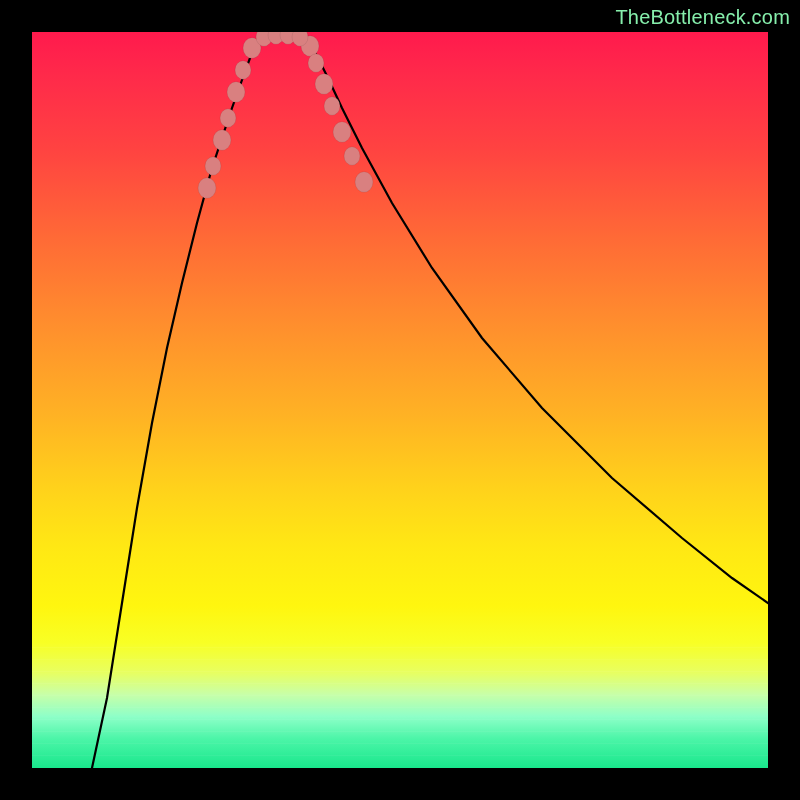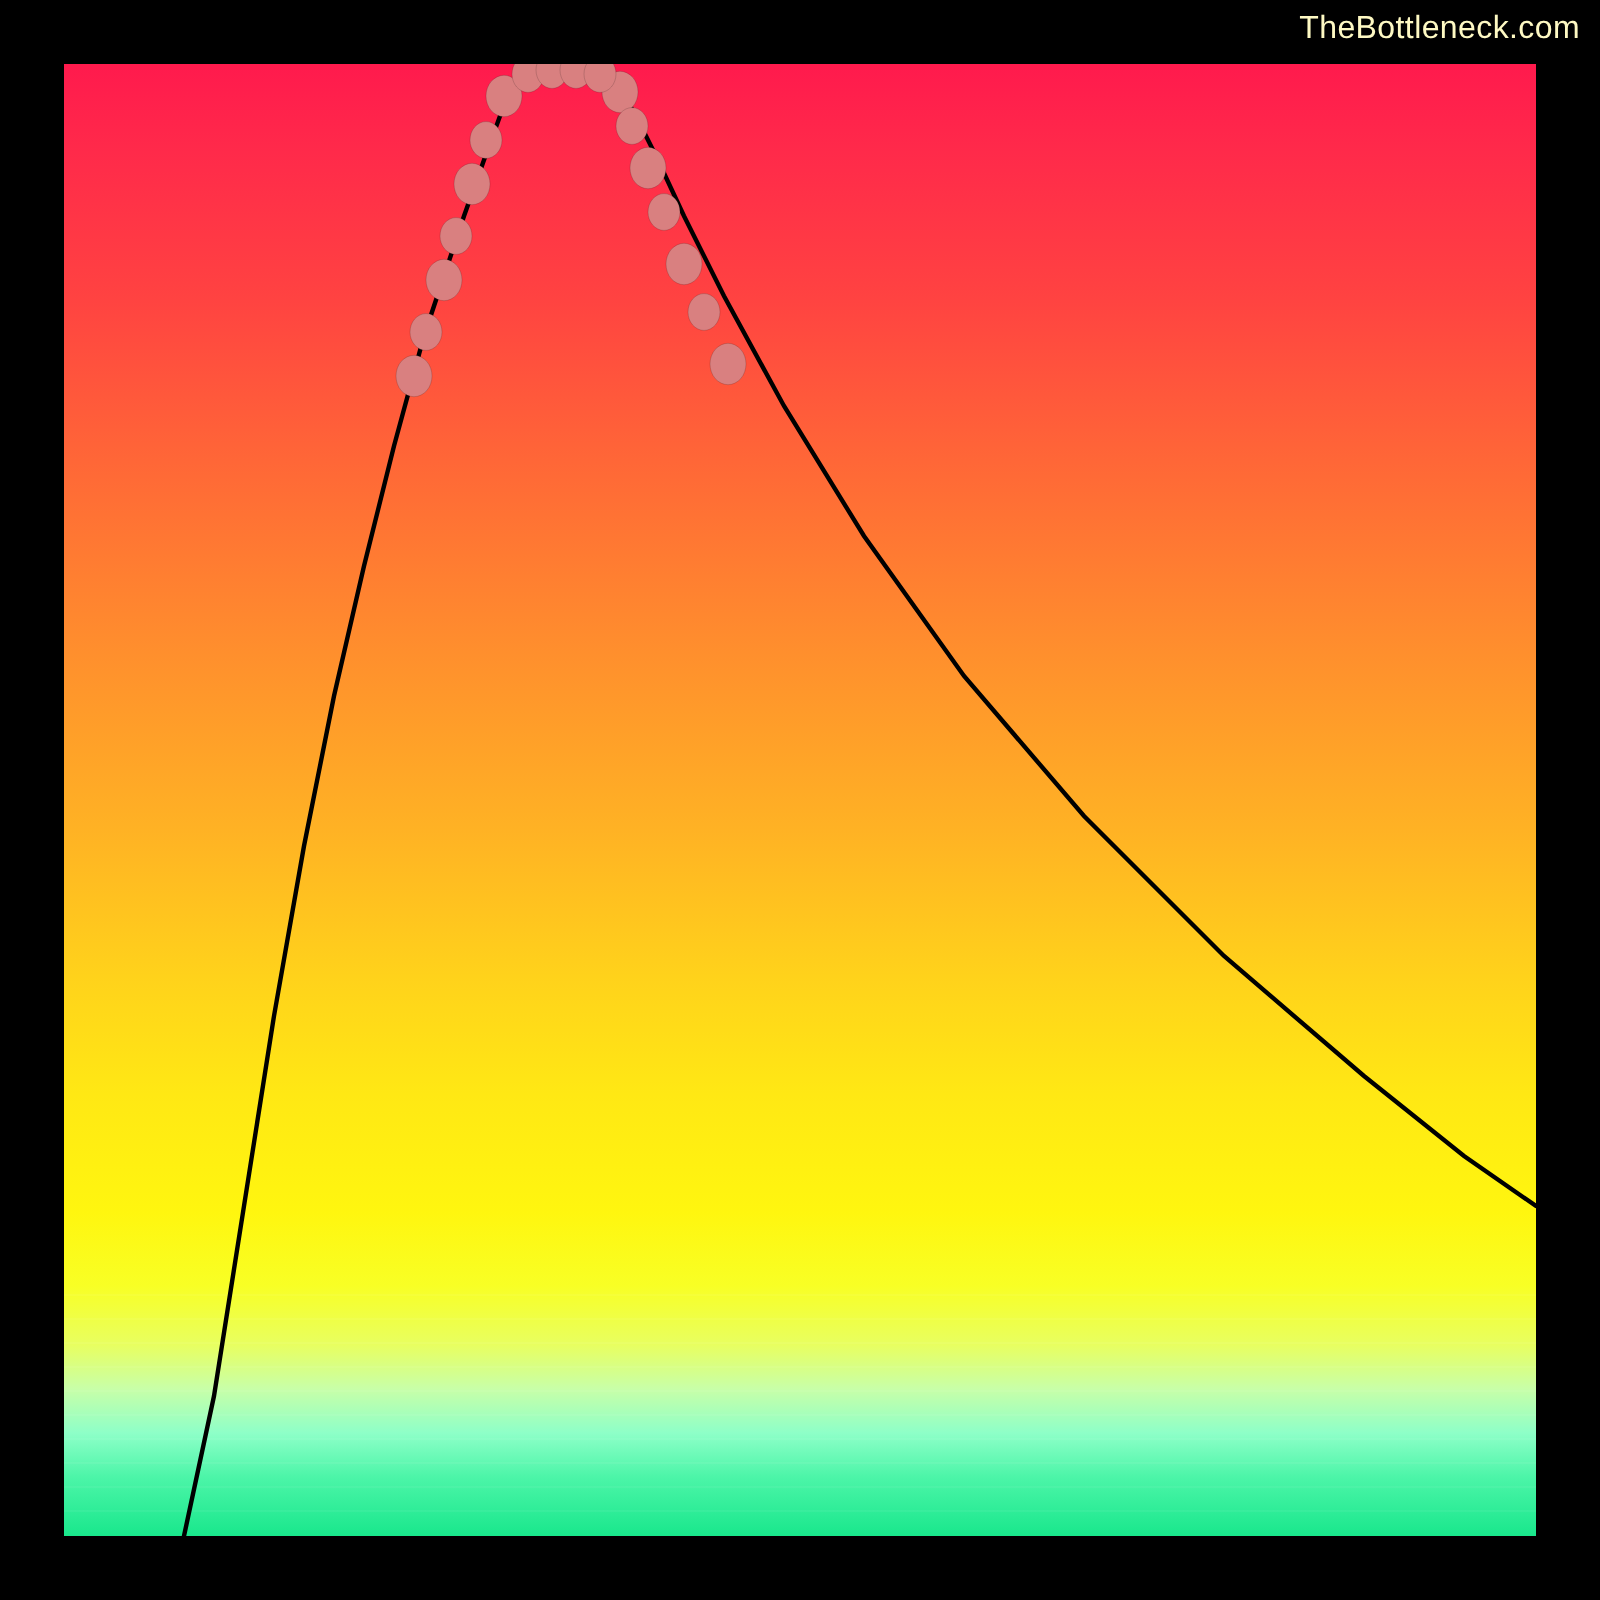--- a/index.html
+++ b/index.html
@@ -75,22 +75,22 @@
   }
   .bead {
     fill: #d98080;
     stroke: rgba(0,0,0,0.15);
     stroke-width: 0.5;
   }
   .watermark {
     position: absolute;
     top: 6px;
     right: 10px;
-    font-size: 16px;
-    color: #fef9c3;
+    font-size: 20px;
+    color: #86efac;
     font-weight: 400;
     letter-spacing: 0.2px;
     user-select: none;
   }
 </style>
 </head>
 <body>
 
 <div class="stage">
   <div class="watermark">TheBottleneck.com</div>

